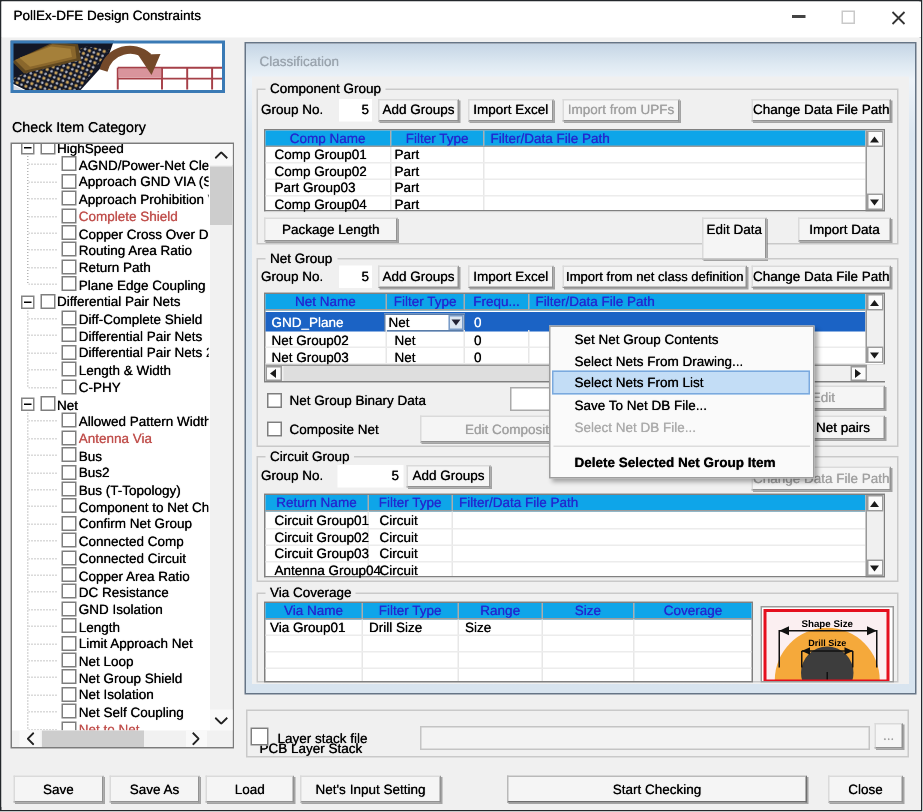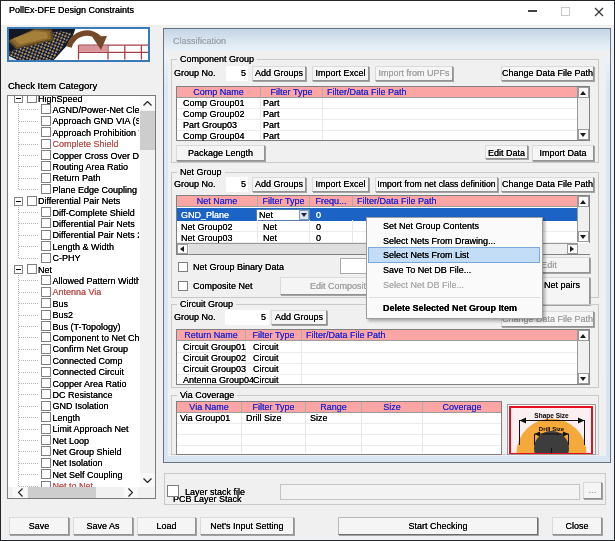--- a/index.html
+++ b/index.html
@@ -4,21 +4,21 @@
 *{margin:0;padding:0;box-sizing:border-box;}
 html,body{width:615px;height:541px;background:#fff;overflow:hidden;}
 body{font-family:"Liberation Sans",sans-serif;position:relative;}
 .a{position:absolute;}
 .t{position:absolute;font-size:9px;line-height:9px;color:#000;white-space:nowrap;text-shadow:0 0 .45px currentColor;}
 .btn{position:absolute;background:#f5f5f5;border:1px solid #929292;border-top-color:#dadada;border-left-color:#dadada;box-shadow:1px 1px 0 rgba(100,100,100,.55);font-size:9px;color:#000;text-align:center;white-space:nowrap;overflow:hidden;text-shadow:0 0 .45px currentColor;}
 .btn.d{color:#a0a0a0;}
 .gb{position:absolute;border:1px solid #c9c9c9;}
 .gbl{position:absolute;background:#f0f0f0;font-size:9px;line-height:9px;padding:0 3px;white-space:nowrap;text-shadow:0 0 .45px currentColor;}
 .tbl{position:absolute;background:#fff;border:1px solid #808080;overflow:hidden;}
-.hc{position:absolute;top:0;height:11px;background:#fca5a5;border-right:1px solid #acacac;border-bottom:1px solid #9c9c9c;color:#2228cf;font-size:9px;line-height:10px;text-align:center;overflow:hidden;text-shadow:0 0 .45px currentColor;}
+.hc{position:absolute;top:0;height:11px;background:#0ea5e9;border-right:1px solid #acacac;border-bottom:1px solid #9c9c9c;color:#2228cf;font-size:9px;line-height:10px;text-align:center;overflow:hidden;text-shadow:0 0 .45px currentColor;}
 .hcl{text-align:left;padding-left:4px;}
 .cl{position:absolute;width:1px;background:#e7e7e7;}
 .rl{position:absolute;height:1px;background:#ececec;left:0;}
 .ct{position:absolute;font-size:9px;line-height:9px;color:#000;white-space:nowrap;text-shadow:0 0 .45px currentColor;}
 .sbb{position:absolute;background:#fbfbfb;border:1px solid #9b9b9b;}
 .tu{position:absolute;width:0;height:0;border-left:3px solid transparent;border-right:3px solid transparent;border-bottom:4px solid #1a1a1a;}
 .td{position:absolute;width:0;height:0;border-left:3px solid transparent;border-right:3px solid transparent;border-top:4px solid #1a1a1a;}
 .tl{position:absolute;width:0;height:0;border-top:3px solid transparent;border-bottom:3px solid transparent;border-right:4px solid #1a1a1a;}
 .tr{position:absolute;width:0;height:0;border-top:3px solid transparent;border-bottom:3px solid transparent;border-left:4px solid #1a1a1a;}
 .cb{position:absolute;width:10px;height:10px;background:#fff;border:1px solid #7e7e7e;}
@@ -226,21 +226,21 @@
 <div class="ct" style="left:263px;top:121px;">Part</div>
 <div class="rl" style="left:177px;top:141px;width:400px;"></div>
 <div class="ct" style="left:183px;top:132px;text-align:right;">Comp Group04</div>
 <div class="ct" style="left:263px;top:132px;">Part</div>
 <div class="a" style="left:577px;top:87px;width:12px;height:53px;background:#f0f0f0;border-left:1px solid #999;"></div>
 <div class="sbb" style="left:578px;top:87px;width:11px;height:11px;"></div>
 <div class="tu" style="left:580px;top:91px;"></div>
 <div class="sbb" style="left:578px;top:129px;width:11px;height:11px;"></div>
 <div class="td" style="left:580px;top:133px;"></div>
 <div class="btn" style="left:176px;top:145px;width:89px;height:16px;line-height:14px;font-size:9px;">Package Length</div>
-<div class="btn" style="left:485px;top:145px;width:43px;height:14px;line-height:14px;font-size:9px;">Edit Data</div>
+<div class="btn" style="left:468px;top:145px;width:43px;height:28px;line-height:14px;font-size:9px;">Edit Data</div>
 <div class="btn" style="left:532px;top:145px;width:62px;height:16px;line-height:14px;font-size:9px;">Import Data</div>
 <div class="gb" style="left:171px;top:172px;width:428px;height:126px;"></div>
 <div class="gbl" style="left:177px;top:168px;">Net Group</div>
 <div class="t" style="left:174px;top:180px;">Group No.</div>
 <div class="a" style="left:226px;top:177px;width:22px;height:15px;background:#fff;"></div>
 <div class="t" style="left:241px;top:180px;">5</div>
 <div class="btn" style="left:252px;top:177px;width:54px;height:15px;line-height:13px;font-size:9px;">Add Groups</div>
 <div class="btn" style="left:312px;top:177px;width:57px;height:15px;line-height:13px;font-size:9px;">Import Excel</div>
 <div class="btn" style="left:375px;top:177px;width:123px;height:15px;line-height:13px;font-size:8.7px;">Import from net class definition</div>
 <div class="btn" style="left:501px;top:177px;width:93px;height:15px;line-height:13px;font-size:9px;">Change Data File Path</div>
@@ -279,21 +279,21 @@
 <div class="sbb" style="left:567px;top:244px;width:11px;height:10px;"></div>
 <div class="tr" style="left:570px;top:246px;"></div>
 <div class="a" style="left:578px;top:243px;width:12px;height:11px;background:#f0f0f0;"></div>
 <div class="cb" style="left:178px;top:262px;"></div>
 <div class="t" style="left:193px;top:263px;">Net Group Binary Data</div>
 <div class="a" style="left:340px;top:258px;width:176px;height:16px;background:#fff;border:1px solid #aaa;"></div>
 <div class="btn d" style="left:508px;top:257px;width:82px;height:16px;line-height:14px;font-size:9px;">Edit</div>
 <div class="cb" style="left:178px;top:281px;"></div>
 <div class="t" style="left:193px;top:282px;">Composite Net</div>
 <div class="btn d" style="left:280px;top:277px;width:160px;height:18px;line-height:16px;font-size:9px;">Edit Composite Net Filter</div>
-<div class="btn" style="left:534px;top:277px;width:56px;height:28px;line-height:14px;font-size:9px;">Net pairs</div>
+<div class="btn" style="left:534px;top:277px;width:56px;height:16px;line-height:14px;font-size:9px;">Net pairs</div>
 <div class="gb" style="left:171px;top:304px;width:428px;height:84px;"></div>
 <div class="gbl" style="left:177px;top:300px;">Circuit Group</div>
 <div class="t" style="left:174px;top:313px;">Group No.</div>
 <div class="a" style="left:225px;top:310px;width:44px;height:15px;background:#fff;"></div>
 <div class="t" style="left:261px;top:313px;">5</div>
 <div class="btn" style="left:271px;top:310px;width:56px;height:15px;line-height:13px;font-size:9px;">Add Groups</div>
 <div class="btn d" style="left:501px;top:311px;width:93px;height:16px;line-height:14px;font-size:9px;">Change Data File Path</div>
 <div class="tbl" style="left:176px;top:329px;width:414px;height:56px;"></div>
 <div class="hc" style="left:177px;top:330px;width:69px;">Return Name</div>
 <div class="hc" style="left:246px;top:330px;width:56px;">Filter Type</div>

